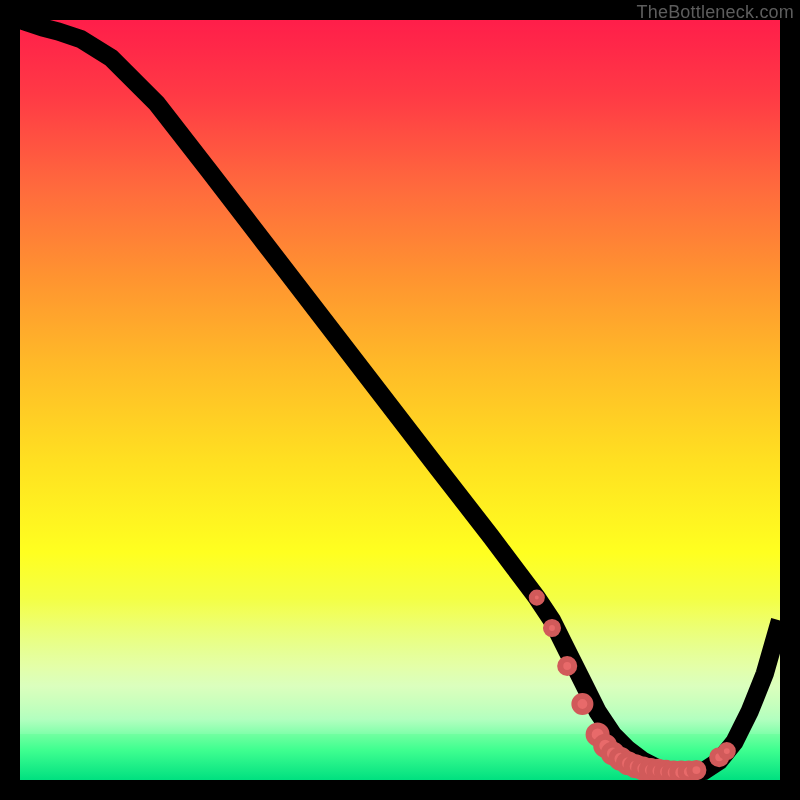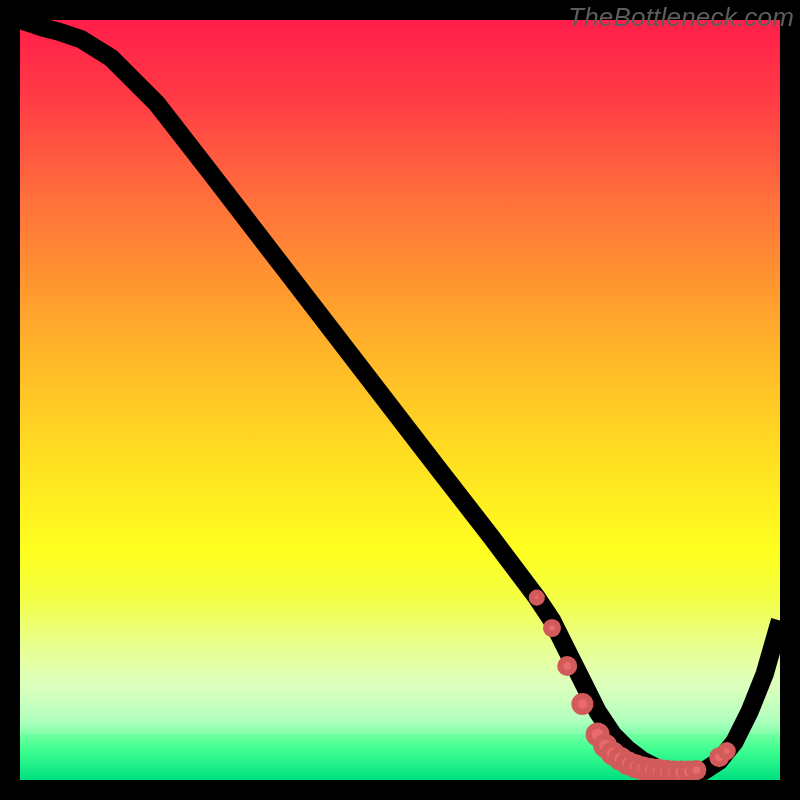--- a/index.html
+++ b/index.html
@@ -55,25 +55,24 @@
       rgba(255,255,255,0) 0%,
       rgba(255,255,255,0.28) 45%,
       rgba(255,255,255,0.4) 65%,
       rgba(255,255,255,0.1) 100%
     );
   }
   .watermark {
     position: absolute;
     top: 2px;
     right: 6px;
-    font-size: 26px;
+    font-size: 18px;
     color: #5d5d5d;
     font-weight: 500;
     letter-spacing: 0.2px;
-    font-style: italic;
   }
   svg.curves {
     position: absolute;
     left: 0;
     top: 0;
     width: 100%;
     height: 100%;
   }
   .curve-line {
     fill: none;

